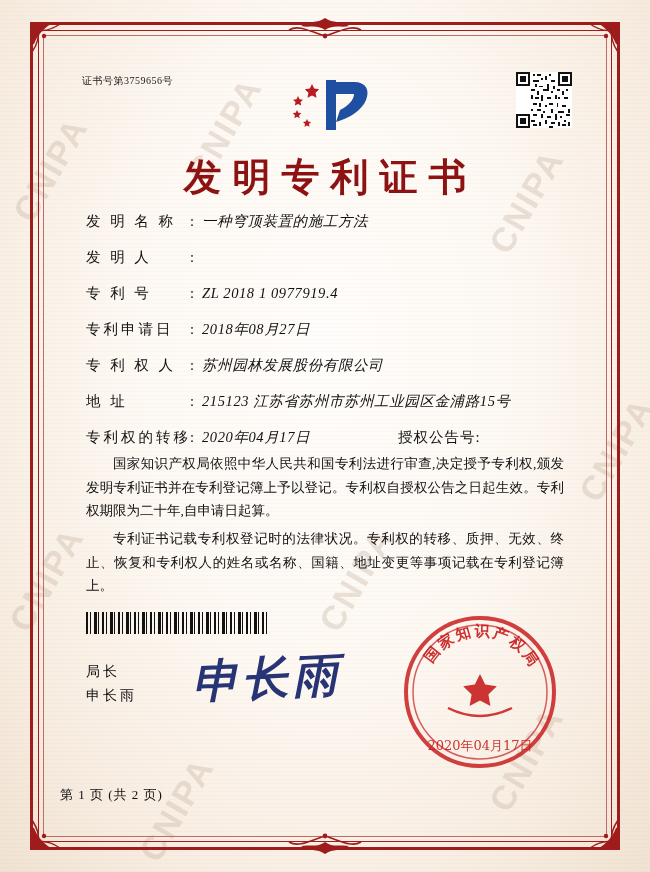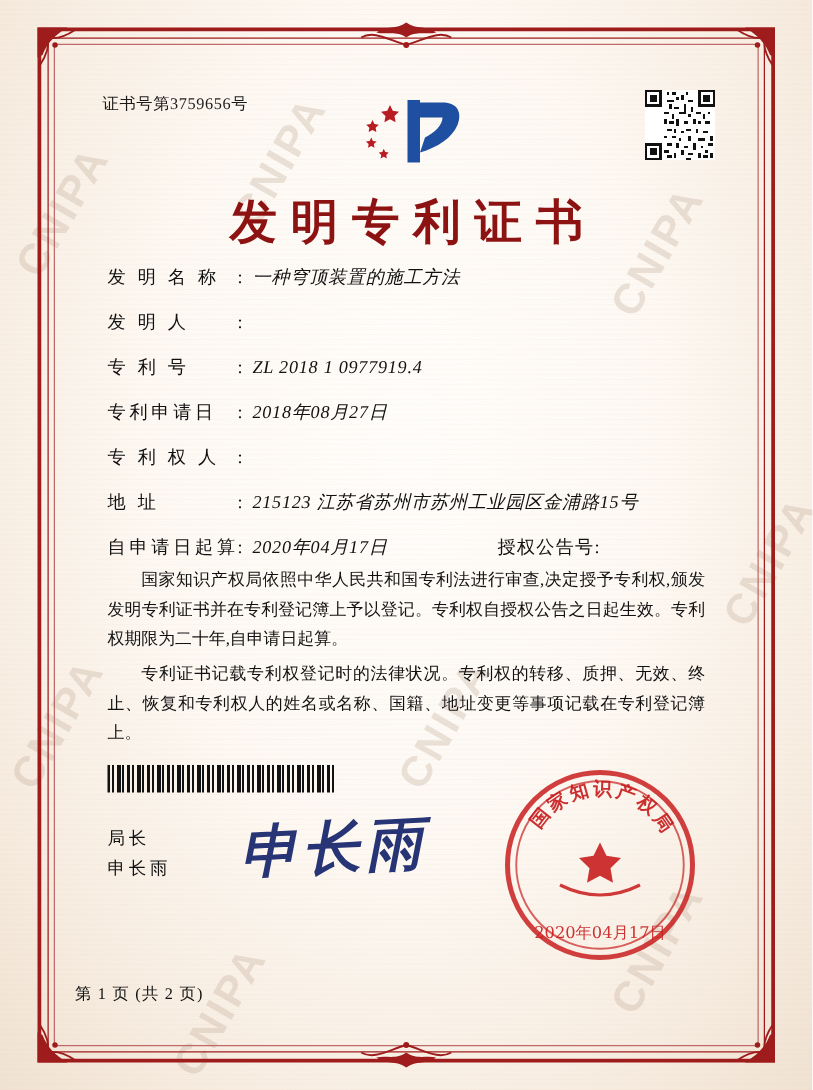--- a/index.html
+++ b/index.html
@@ -96,21 +96,21 @@
 
   
   .content {
     position: absolute;
     left: 60px; right: 60px; top: 52px; bottom: 52px;
   }
 
   .cert-no {
     position: absolute;
     left: 22px; top: 22px;
-    font-size: 13px;
+    font-size: 10px;
     color: #1a1a1a;
     letter-spacing: 0.5px;
   }
 
   .qr {
     position: absolute;
     right: 18px; top: 20px;
     width: 56px; height: 56px;
   }
 
@@ -400,28 +400,29 @@
         <span class="field-value">ZL 2018 1 0977919.4</span>
       </div>
       <div class="field-row">
         <span class="field-label">专利申请日</span>
         <span class="field-colon">:</span>
         <span class="field-value">2018年08月27日</span>
       </div>
       <div class="field-row">
         <span class="field-label">专 利 权 人</span>
         <span class="field-colon">:</span>
+        <span class="field-value">苏州园林发展股份有限公司</span>
       </div>
       <div class="field-row">
         <span class="field-label">地        址</span>
         <span class="field-colon">:</span>
         <span class="field-value">215123 江苏省苏州市苏州工业园区金浦路15号</span>
       </div>
       <div class="field-row dual">
-        <span class="field-label">自申请日起算</span>
+        <span class="field-label">专利权的转移</span>
         <span class="field-colon">:</span>
         <span class="field-value">2020年04月17日</span>
         <span class="field-second-label">授权公告号:</span>
       </div>
     </div>
 
     <div class="paragraphs">
       <p>国家知识产权局依照中华人民共和国专利法进行审查,决定授予专利权,颁发发明专利证书并在专利登记簿上予以登记。专利权自授权公告之日起生效。专利权期限为二十年,自申请日起算。</p>
       <p>专利证书记载专利权登记时的法律状况。专利权的转移、质押、无效、终止、恢复和专利权人的姓名或名称、国籍、地址变更等事项记载在专利登记簿上。</p>
     </div>

